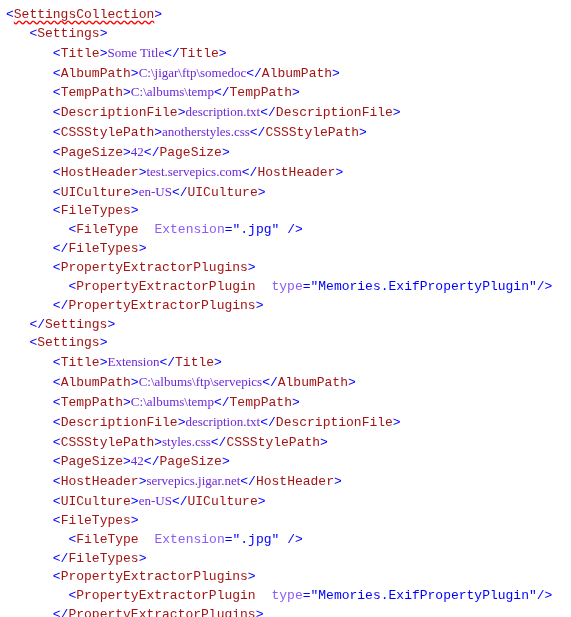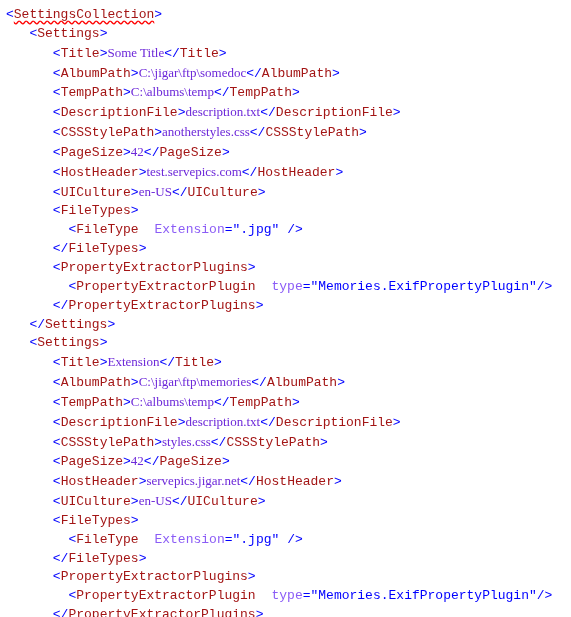--- a/index.html
+++ b/index.html
@@ -39,21 +39,21 @@
       <span class="kw">&lt;</span><span class="tag">UICulture</span><span class="kw">&gt;</span><span class="text">en-US</span><span class="kw">&lt;/</span><span class="tag">UICulture</span><span class="kw">&gt;</span>
       <span class="kw">&lt;</span><span class="tag">FileTypes</span><span class="kw">&gt;</span>
         <span class="kw">&lt;</span><span class="tag">FileType</span> <span class="attr">Extension</span><span class="kw">=</span><span class="kw">".jpg"</span> <span class="kw">/&gt;</span>
       <span class="kw">&lt;/</span><span class="tag">FileTypes</span><span class="kw">&gt;</span>
       <span class="kw">&lt;</span><span class="tag">PropertyExtractorPlugins</span><span class="kw">&gt;</span>
         <span class="kw">&lt;</span><span class="tag">PropertyExtractorPlugin</span> <span class="attr">type</span><span class="kw">=</span><span class="kw">"Memories.ExifPropertyPlugin"</span><span class="kw">/&gt;</span>
       <span class="kw">&lt;/</span><span class="tag">PropertyExtractorPlugins</span><span class="kw">&gt;</span>
    <span class="kw">&lt;/</span><span class="tag">Settings</span><span class="kw">&gt;</span>
    <span class="kw">&lt;</span><span class="tag">Settings</span><span class="kw">&gt;</span>
       <span class="kw">&lt;</span><span class="tag">Title</span><span class="kw">&gt;</span><span class="text">Extension</span><span class="kw">&lt;/</span><span class="tag">Title</span><span class="kw">&gt;</span>
-      <span class="kw">&lt;</span><span class="tag">AlbumPath</span><span class="kw">&gt;</span><span class="text">C:\jigar\ftp\memories</span><span class="kw">&lt;/</span><span class="tag">AlbumPath</span><span class="kw">&gt;</span>
+      <span class="kw">&lt;</span><span class="tag">AlbumPath</span><span class="kw">&gt;</span><span class="text">C:\albums\ftp\servepics</span><span class="kw">&lt;/</span><span class="tag">AlbumPath</span><span class="kw">&gt;</span>
       <span class="kw">&lt;</span><span class="tag">TempPath</span><span class="kw">&gt;</span><span class="text">C:\albums\temp</span><span class="kw">&lt;/</span><span class="tag">TempPath</span><span class="kw">&gt;</span>
       <span class="kw">&lt;</span><span class="tag">DescriptionFile</span><span class="kw">&gt;</span><span class="text">description.txt</span><span class="kw">&lt;/</span><span class="tag">DescriptionFile</span><span class="kw">&gt;</span>
       <span class="kw">&lt;</span><span class="tag">CSSStylePath</span><span class="kw">&gt;</span><span class="text">styles.css</span><span class="kw">&lt;/</span><span class="tag">CSSStylePath</span><span class="kw">&gt;</span>
       <span class="kw">&lt;</span><span class="tag">PageSize</span><span class="kw">&gt;</span><span class="text">42</span><span class="kw">&lt;/</span><span class="tag">PageSize</span><span class="kw">&gt;</span>
       <span class="kw">&lt;</span><span class="tag">HostHeader</span><span class="kw">&gt;</span><span class="text">servepics.jigar.net</span><span class="kw">&lt;/</span><span class="tag">HostHeader</span><span class="kw">&gt;</span>
       <span class="kw">&lt;</span><span class="tag">UICulture</span><span class="kw">&gt;</span><span class="text">en-US</span><span class="kw">&lt;/</span><span class="tag">UICulture</span><span class="kw">&gt;</span>
       <span class="kw">&lt;</span><span class="tag">FileTypes</span><span class="kw">&gt;</span>
         <span class="kw">&lt;</span><span class="tag">FileType</span> <span class="attr">Extension</span><span class="kw">=</span><span class="kw">".jpg"</span> <span class="kw">/&gt;</span>
       <span class="kw">&lt;/</span><span class="tag">FileTypes</span><span class="kw">&gt;</span>
       <span class="kw">&lt;</span><span class="tag">PropertyExtractorPlugins</span><span class="kw">&gt;</span>

